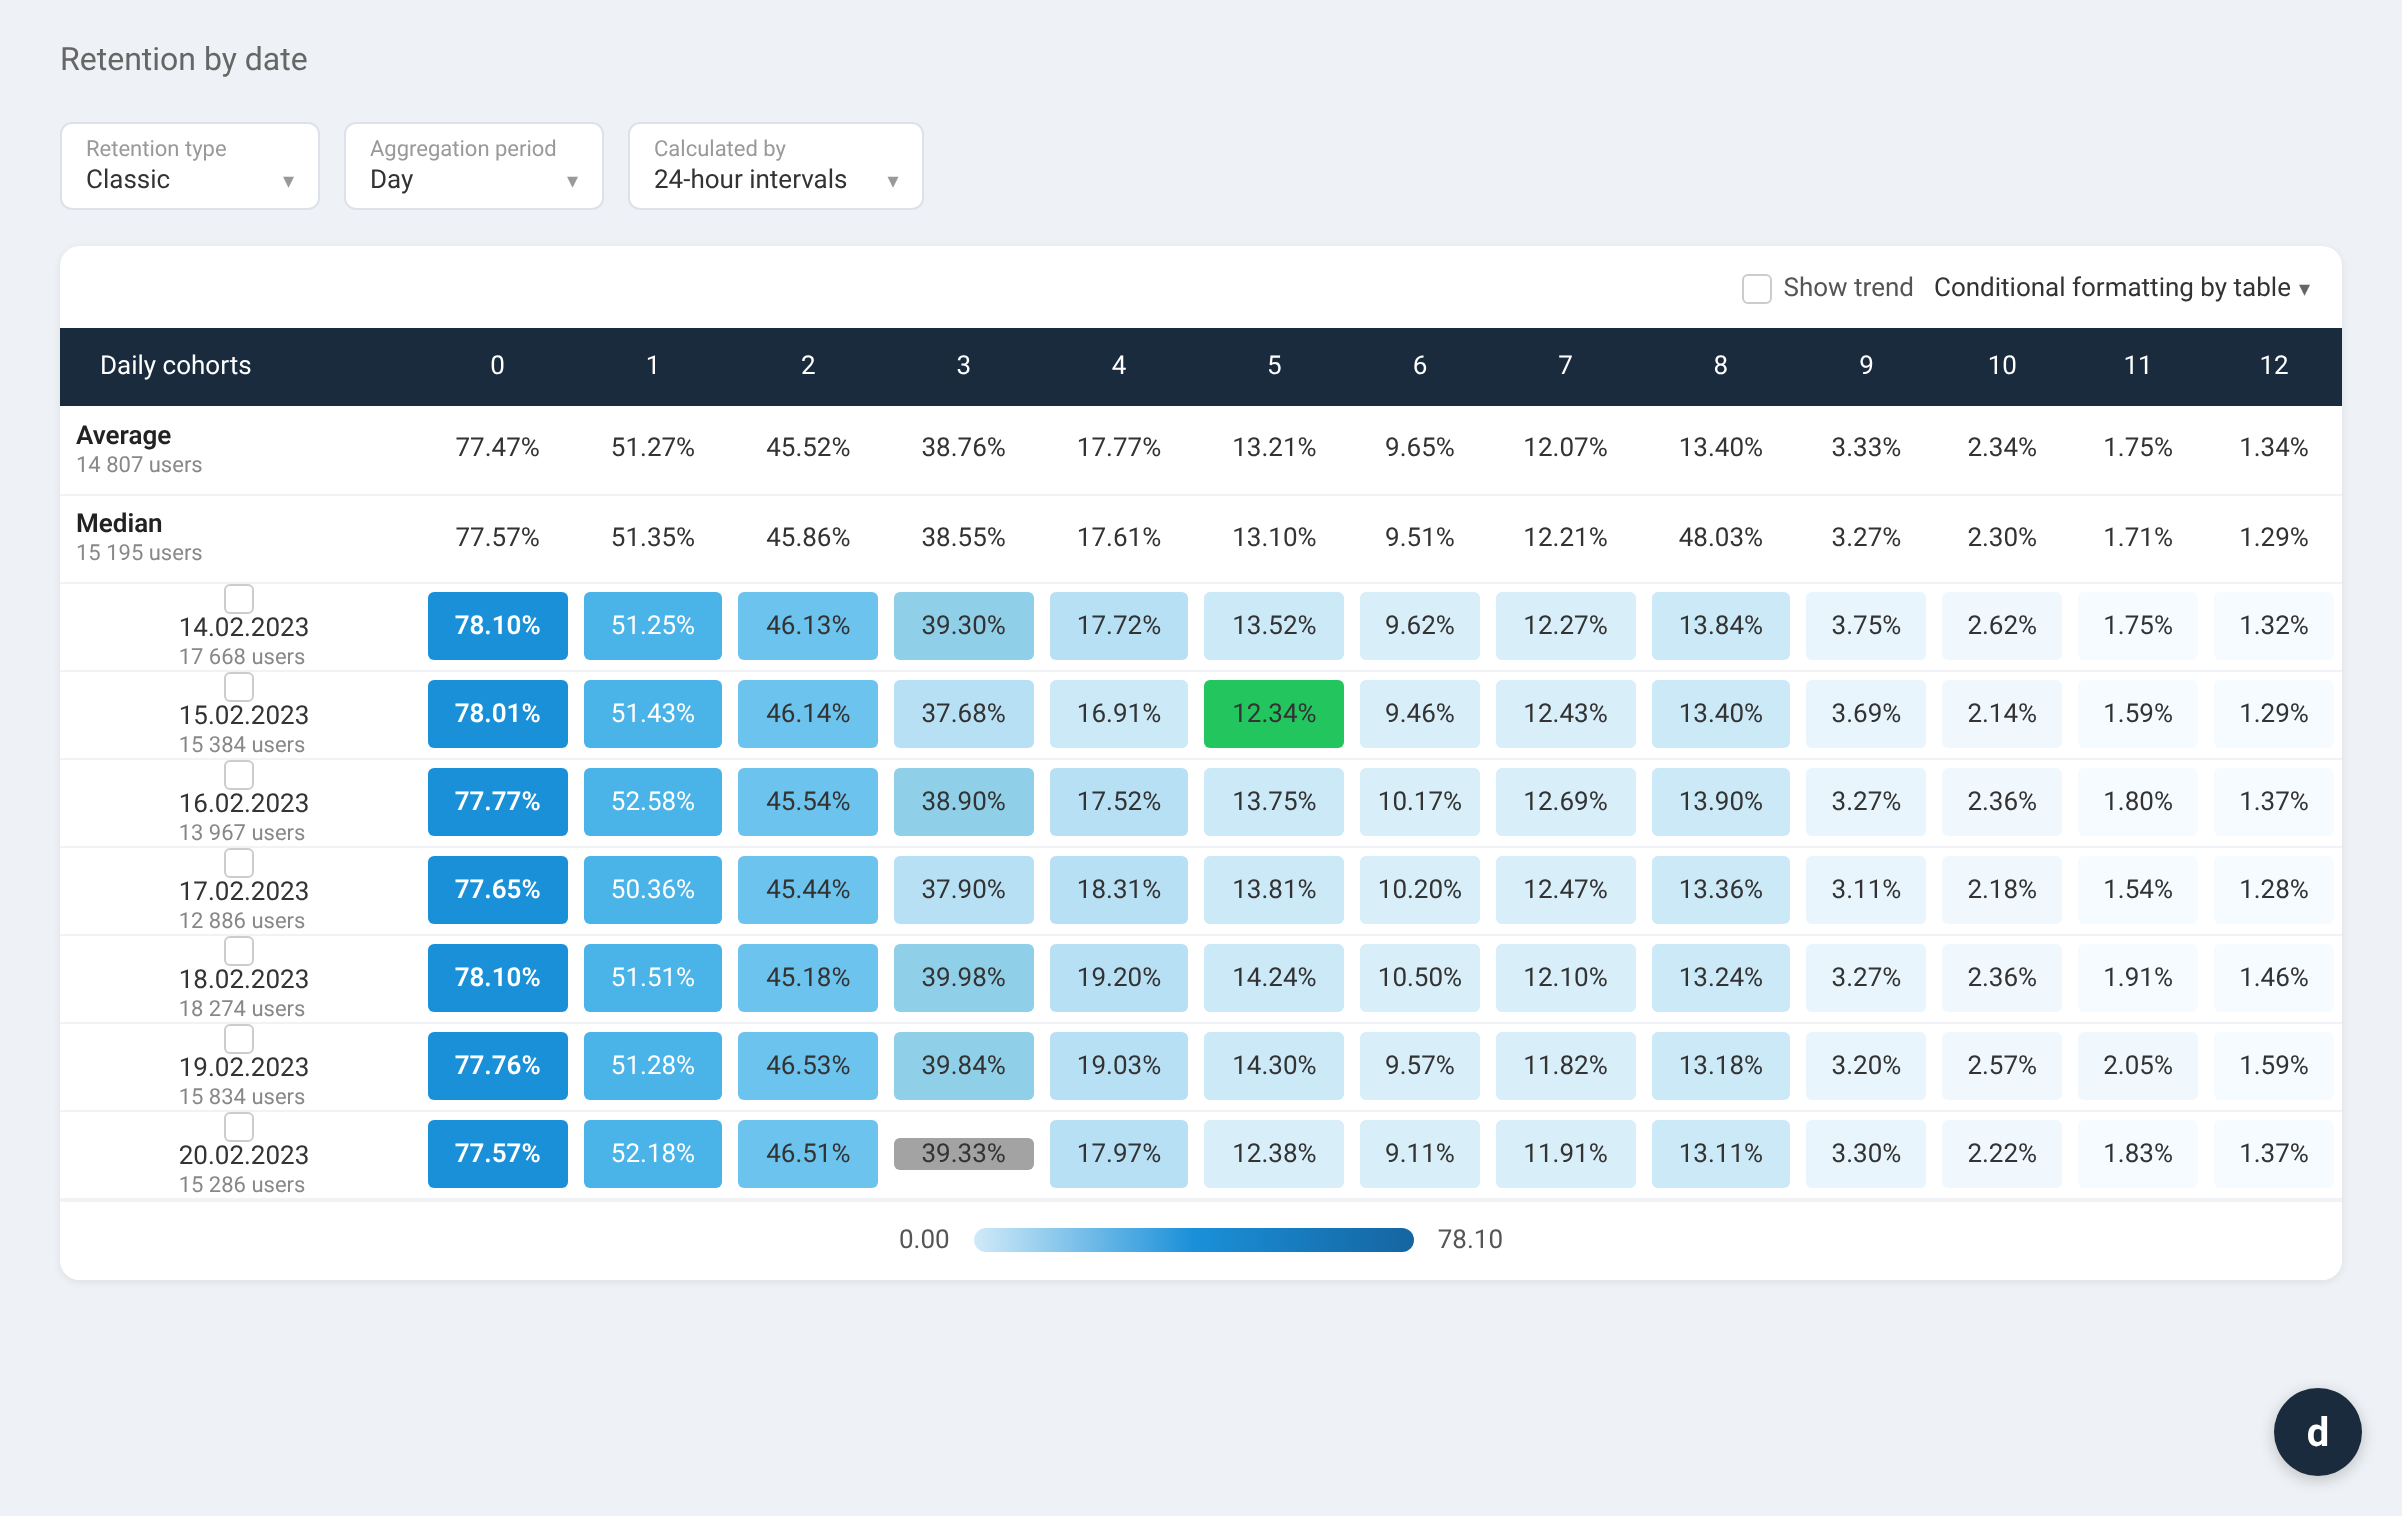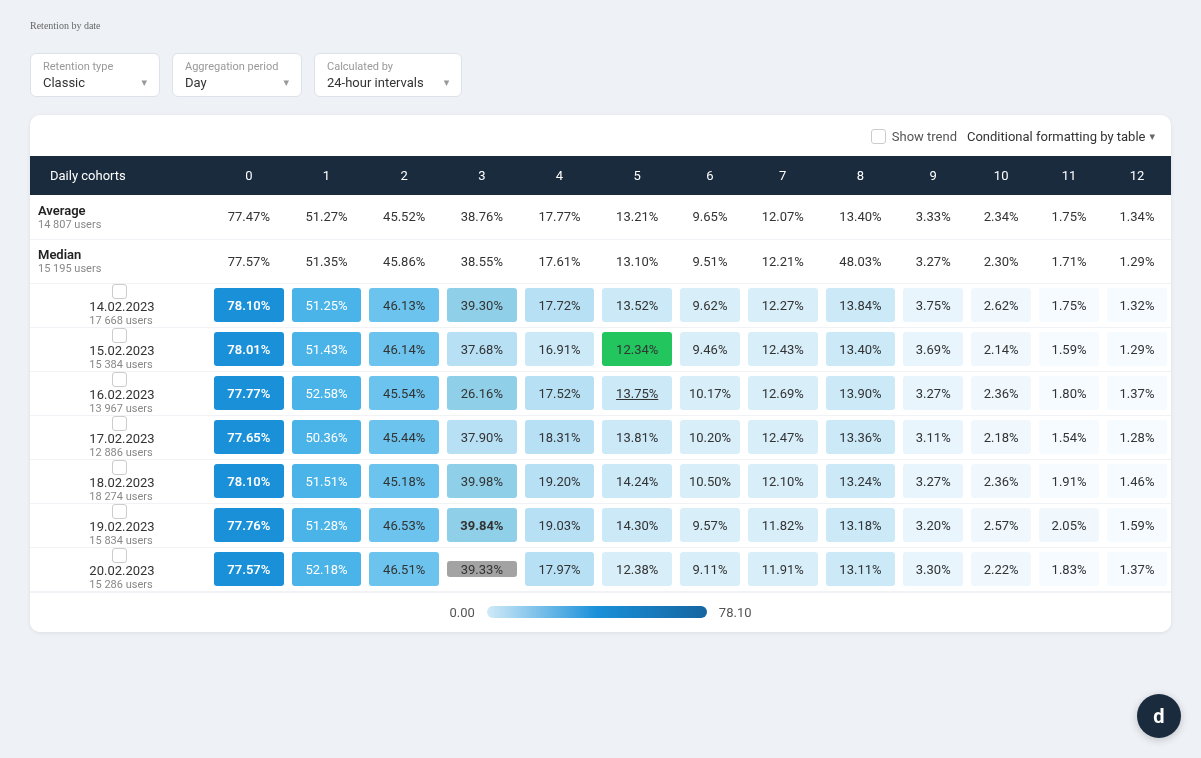--- a/index.html
+++ b/index.html
@@ -16,25 +16,24 @@
       padding: 20px 30px;
     }
     
     .tabs {
       display: flex;
       gap: 24px;
       margin-bottom: 18px;
       align-items: center;
     }
     .tab {
-      font-size: 10px;
+      font-size: 16px;
       color: #666;
       cursor: pointer;
       padding-bottom: 4px;
-      font-family: Liberation Serif, serif;
     }
     .tab.active {
       color: #1a90d9;
       border-bottom: 2px solid #1a90d9;
       font-weight: 500;
     }
     
     .filters {
       display: flex;
       gap: 12px;
@@ -436,27 +435,27 @@
               <td style="padding: 4px;">
                 <div style="background:#1a90d9;color:#fff;border-radius:3px;display:flex;align-items:center;justify-content:center;height:34px;font-weight:600;font-size:13px;">77.77%</div>
               </td>
               <td style="padding: 4px;">
                 <div style="background:#4ab3e8;color:#fff;border-radius:3px;display:flex;align-items:center;justify-content:center;height:34px;font-weight:400;font-size:13px;">52.58%</div>
               </td>
               <td style="padding: 4px;">
                 <div style="background:#6cc3ed;color:#333;border-radius:3px;display:flex;align-items:center;justify-content:center;height:34px;font-weight:400;font-size:13px;">45.54%</div>
               </td>
               <td style="padding: 4px;">
-                <div style="background:#8fcfe8;color:#333;border-radius:3px;display:flex;align-items:center;justify-content:center;height:34px;font-weight:400;font-size:13px;">26.16%</div>
+                <div style="background:#8fcfe8;color:#333;border-radius:3px;display:flex;align-items:center;justify-content:center;height:34px;font-weight:400;font-size:13px;">38.90%</div>
               </td>
               <td style="padding: 4px;">
                 <div style="background:#b8e0f5;color:#333;border-radius:3px;display:flex;align-items:center;justify-content:center;height:34px;font-weight:400;font-size:13px;">17.52%</div>
               </td>
               <td style="padding: 4px;">
-                <div style="background:#cce9f8;color:#333;border-radius:3px;display:flex;align-items:center;justify-content:center;height:34px;font-weight:400;font-size:13px;text-decoration:underline;">13.75%</div>
+                <div style="background:#cce9f8;color:#333;border-radius:3px;display:flex;align-items:center;justify-content:center;height:34px;font-weight:400;font-size:13px;">13.75%</div>
               </td>
               <td style="padding: 4px;">
                 <div style="background:#d8eef9;color:#333;border-radius:3px;display:flex;align-items:center;justify-content:center;height:34px;font-weight:400;font-size:13px;">10.17%</div>
               </td>
               <td style="padding: 4px;">
                 <div style="background:#d8eef9;color:#333;border-radius:3px;display:flex;align-items:center;justify-content:center;height:34px;font-weight:400;font-size:13px;">12.69%</div>
               </td>
               <td style="padding: 4px;">
                 <div style="background:#cce9f8;color:#333;border-radius:3px;display:flex;align-items:center;justify-content:center;height:34px;font-weight:400;font-size:13px;">13.90%</div>
               </td>
@@ -586,21 +585,21 @@
               <td style="padding: 4px;">
                 <div style="background:#1a90d9;color:#fff;border-radius:3px;display:flex;align-items:center;justify-content:center;height:34px;font-weight:600;font-size:13px;">77.76%</div>
               </td>
               <td style="padding: 4px;">
                 <div style="background:#4ab3e8;color:#fff;border-radius:3px;display:flex;align-items:center;justify-content:center;height:34px;font-weight:400;font-size:13px;">51.28%</div>
               </td>
               <td style="padding: 4px;">
                 <div style="background:#6cc3ed;color:#333;border-radius:3px;display:flex;align-items:center;justify-content:center;height:34px;font-weight:400;font-size:13px;">46.53%</div>
               </td>
               <td style="padding: 4px;">
-                <div style="background:#8fcfe8;color:#333;border-radius:3px;display:flex;align-items:center;justify-content:center;height:34px;font-weight:700;font-size:13px;">39.84%</div>
+                <div style="background:#8fcfe8;color:#333;border-radius:3px;display:flex;align-items:center;justify-content:center;height:34px;font-weight:400;font-size:13px;">39.84%</div>
               </td>
               <td style="padding: 4px;">
                 <div style="background:#b8e0f5;color:#333;border-radius:3px;display:flex;align-items:center;justify-content:center;height:34px;font-weight:400;font-size:13px;">19.03%</div>
               </td>
               <td style="padding: 4px;">
                 <div style="background:#cce9f8;color:#333;border-radius:3px;display:flex;align-items:center;justify-content:center;height:34px;font-weight:400;font-size:13px;">14.30%</div>
               </td>
               <td style="padding: 4px;">
                 <div style="background:#d8eef9;color:#333;border-radius:3px;display:flex;align-items:center;justify-content:center;height:34px;font-weight:400;font-size:13px;">9.57%</div>
               </td>

